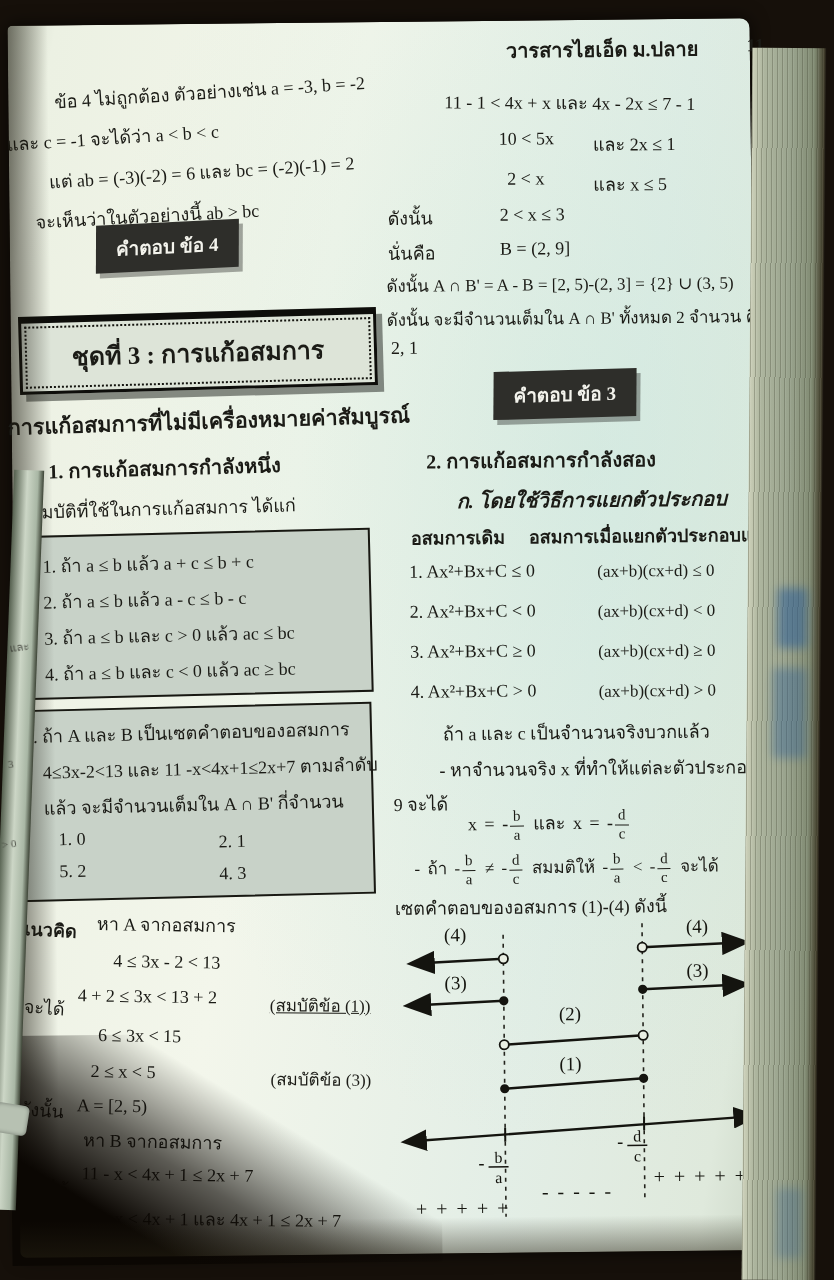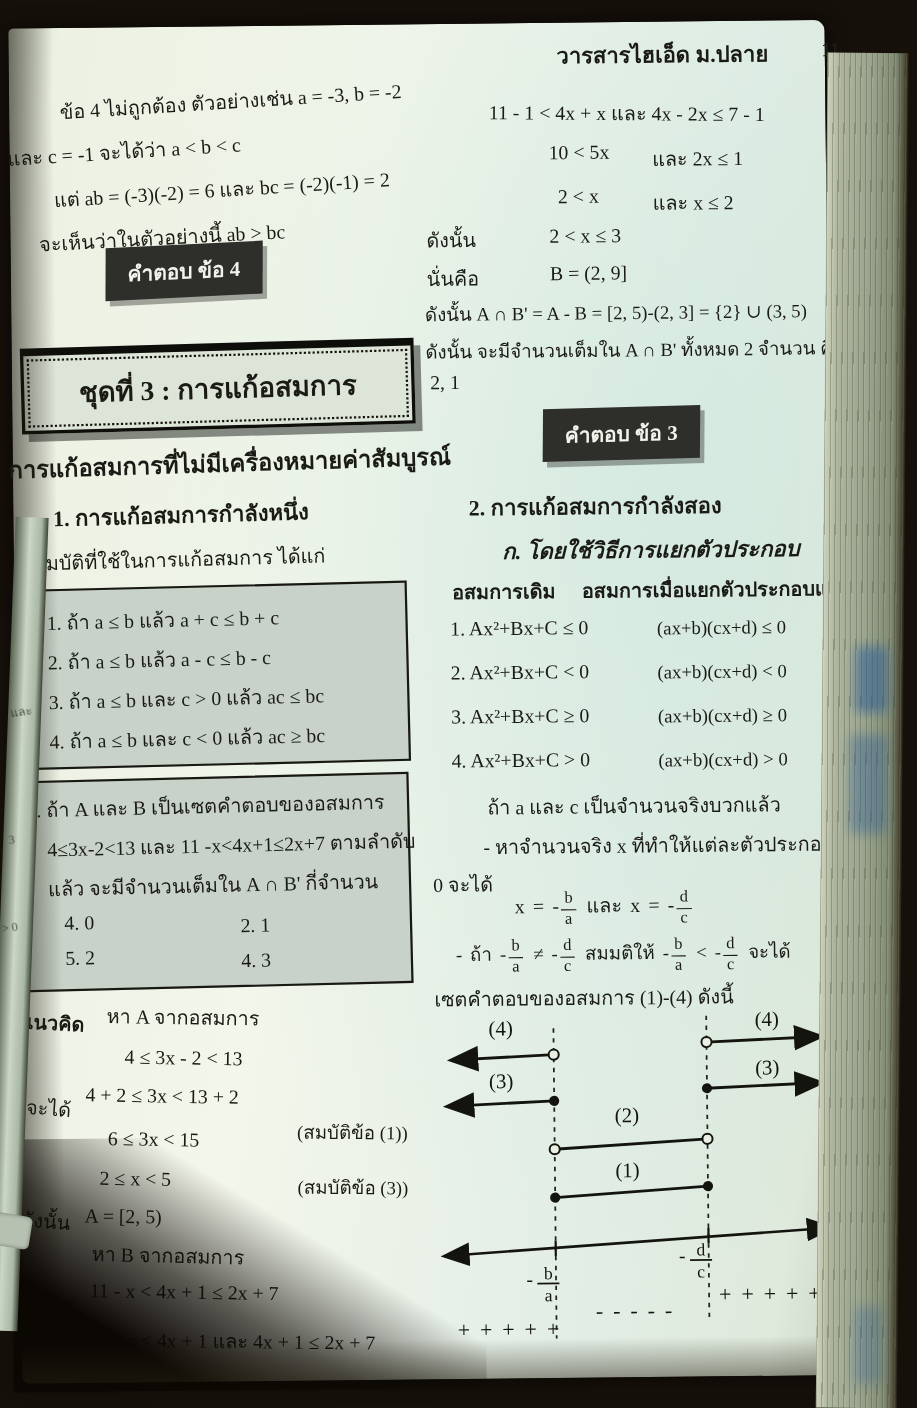--- a/index.html
+++ b/index.html
@@ -87,47 +87,47 @@
       <span class="t" style="left:24px;top:14px;">1.  ถ้า a ≤ b แล้ว a + c ≤ b + c</span>
       <span class="t" style="left:24px;top:50px;">2.  ถ้า a ≤ b แล้ว a - c ≤ b - c</span>
       <span class="t" style="left:24px;top:86px;">3.  ถ้า a ≤ b และ c &gt; 0 แล้ว ac ≤ bc</span>
       <span class="t" style="left:24px;top:122px;">4.  ถ้า a ≤ b และ c &lt; 0 แล้ว ac ≥ bc</span>
     </div>
 
     <div class="graybox" style="left:0px;top:682px;width:354px;height:188px;">
       <span class="t" style="left:8px;top:10px;">9.  ถ้า A และ B เป็นเซตคำตอบของอสมการ</span>
       <span class="t" style="left:26px;top:46px;">4≤3x-2&lt;13 และ 11 -x&lt;4x+1≤2x+7 ตามลำดับ</span>
       <span class="t" style="left:26px;top:82px;">แล้ว จะมีจำนวนเต็มใน A ∩ B' กี่จำนวน</span>
-      <span class="t" style="left:40px;top:118px;">4.  0</span>
+      <span class="t" style="left:40px;top:118px;">1.  0</span>
       <span class="t" style="left:200px;top:124px;">2.  1</span>
       <span class="t" style="left:40px;top:150px;">5.  2</span>
       <span class="t" style="left:200px;top:156px;">4.  3</span>
     </div>
 
     <span class="t b" style="left:2px;top:888px;transform:rotate(3.5deg);">แนวคิด</span>
     <span class="t" style="left:80px;top:884px;transform:rotate(1.5deg);">หา A จากอสมการ</span>
     <span class="t" style="left:96px;top:926px;transform:rotate(1.5deg);">4 ≤ 3x - 2 &lt; 13</span>
     <span class="t" style="left:6px;top:966px;transform:rotate(4.5deg);">จะได้</span>
     <span class="t" style="left:60px;top:960px;transform:rotate(1.5deg);">4 + 2 ≤ 3x &lt; 13 + 2</span>
-    <span class="t note" style="left:252px;top:992px;transform:rotate(1deg);">(สมบัติข้อ (1))</span>
+    <span class="t note" style="left:252px;top:968px;transform:rotate(1deg);text-decoration:underline;">(สมบัติข้อ (1))</span>
     <span class="t" style="left:80px;top:1000px;transform:rotate(1.5deg);">6 ≤ 3x &lt; 15</span>
     <span class="t" style="left:72px;top:1036px;transform:rotate(1.5deg);">2 ≤ x &lt; 5</span>
     <span class="t note" style="left:252px;top:1042px;transform:rotate(1deg);">(สมบัติข้อ (3))</span>
     <span class="t" style="left:0px;top:1068px;transform:rotate(5deg);">ดังนั้น</span>
     <span class="t" style="left:58px;top:1070px;transform:rotate(1.5deg);">A = [2, 5)</span>
     <span class="t" style="left:64px;top:1100px;transform:rotate(2deg);">หา B จากอสมการ</span>
     <span class="t" style="left:8px;top:1146px;transform:rotate(6deg);">จะได้</span>
     <span class="t" style="left:62px;top:1138px;transform:rotate(1.5deg);">11 - x &lt; 4x + 1  ≤ 2x + 7</span>
     <span class="t" style="left:62px;top:1178px;transform:rotate(1.2deg);">11 - x &lt; 4x + 1 และ 4x + 1  ≤ 2x + 7</span>
 
     <span class="t" style="left:436px;top:66px;transform:rotate(1deg);">11 - 1 &lt; 4x + x และ 4x - 2x  ≤ 7 - 1</span>
     <span class="t" style="left:490px;top:108px;">10 &lt; 5x</span>
     <span class="t" style="left:584px;top:110px;">และ 2x ≤ 1</span>
     <span class="t" style="left:498px;top:148px;">2 &lt; x</span>
-    <span class="t" style="left:584px;top:150px;">และ x ≤ 2</span>
+    <span class="t" style="left:584px;top:150px;">และ x ≤ 5</span>
     <span class="t" style="left:378px;top:182px;">ดังนั้น</span>
     <span class="t" style="left:490px;top:184px;">2 &lt; x ≤ 3</span>
     <span class="t" style="left:378px;top:217px;">นั่นคือ</span>
     <span class="t" style="left:490px;top:218px;">B = (2, 9]</span>
     <span class="t fs17" style="left:376px;top:250px;">ดังนั้น A ∩ B' = A - B = [2, 5)-(2, 3] = {2} ∪ (3, 5)</span>
     <span class="t fs17" style="left:376px;top:284px;">ดังนั้น จะมีจำนวนเต็มใน A ∩ B' ทั้งหมด 2 จำนวน คือ</span>
     <span class="t" style="left:380px;top:316px;">2, 1</span>
 
     <div class="ansbox" style="left:482px;top:350px;transform:rotate(-1deg) skewX(-2deg);">
       <span>คำตอบ ข้อ 3</span>
@@ -142,21 +142,21 @@
     <span class="t fs17" style="left:584px;top:542px;">(ax+b)(cx+d) ≤ 0</span>
     <span class="t" style="left:396px;top:580px;">2.  Ax²+Bx+C &lt; 0</span>
     <span class="t fs17" style="left:584px;top:582px;">(ax+b)(cx+d) &lt; 0</span>
     <span class="t" style="left:396px;top:620px;">3.  Ax²+Bx+C ≥ 0</span>
     <span class="t fs17" style="left:584px;top:622px;">(ax+b)(cx+d) ≥ 0</span>
     <span class="t" style="left:396px;top:660px;">4.  Ax²+Bx+C &gt; 0</span>
     <span class="t fs17" style="left:584px;top:662px;">(ax+b)(cx+d) &gt; 0</span>
 
     <span class="t" style="left:428px;top:698px;">ถ้า a และ c เป็นจำนวนจริงบวกแล้ว</span>
     <span class="t" style="left:424px;top:734px;">- หาจำนวนจริง x ที่ทำให้แต่ละตัวประกอบเท่ากับ</span>
-    <span class="t" style="left:378px;top:768px;">0 จะได้</span>
+    <span class="t" style="left:378px;top:768px;">9 จะได้</span>
 
     <div class="t mline" style="left:452px;top:788px;">
       <span>x  =  -</span><span class="frac"><span class="fn">b</span><span class="fd">a</span></span><span> และ x  =  -</span><span class="frac"><span class="fn">d</span><span class="fd">c</span></span>
     </div>
 
     <div class="t mline fs17" style="left:398px;top:832px;">
       <span>- ถ้า  -</span><span class="frac"><span class="fn">b</span><span class="fd">a</span></span><span> ≠ -</span><span class="frac"><span class="fn">d</span><span class="fd">c</span></span><span> สมมติให้  -</span><span class="frac"><span class="fn">b</span><span class="fd">a</span></span><span> &lt; -</span><span class="frac"><span class="fn">d</span><span class="fd">c</span></span><span> จะได้</span>
     </div>
 
     <span class="t" style="left:378px;top:872px;">เซตคำตอบของอสมการ (1)-(4) ดังนี้</span>

